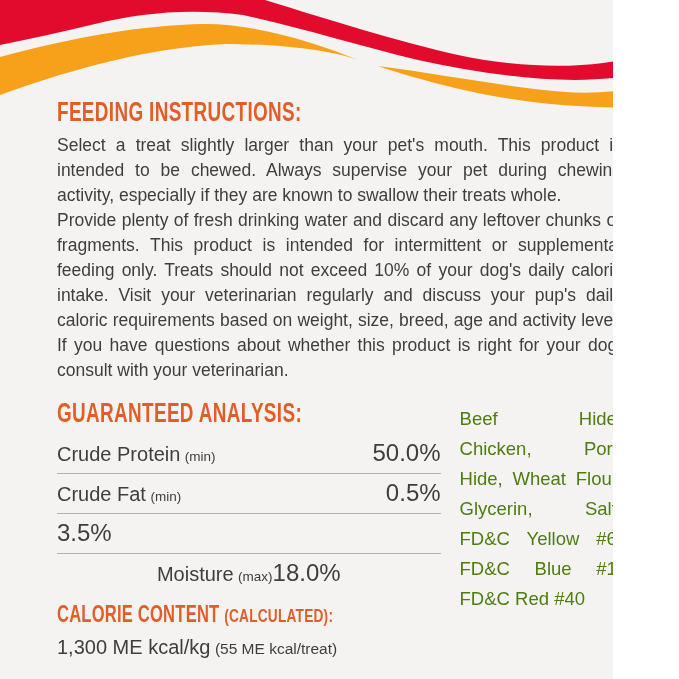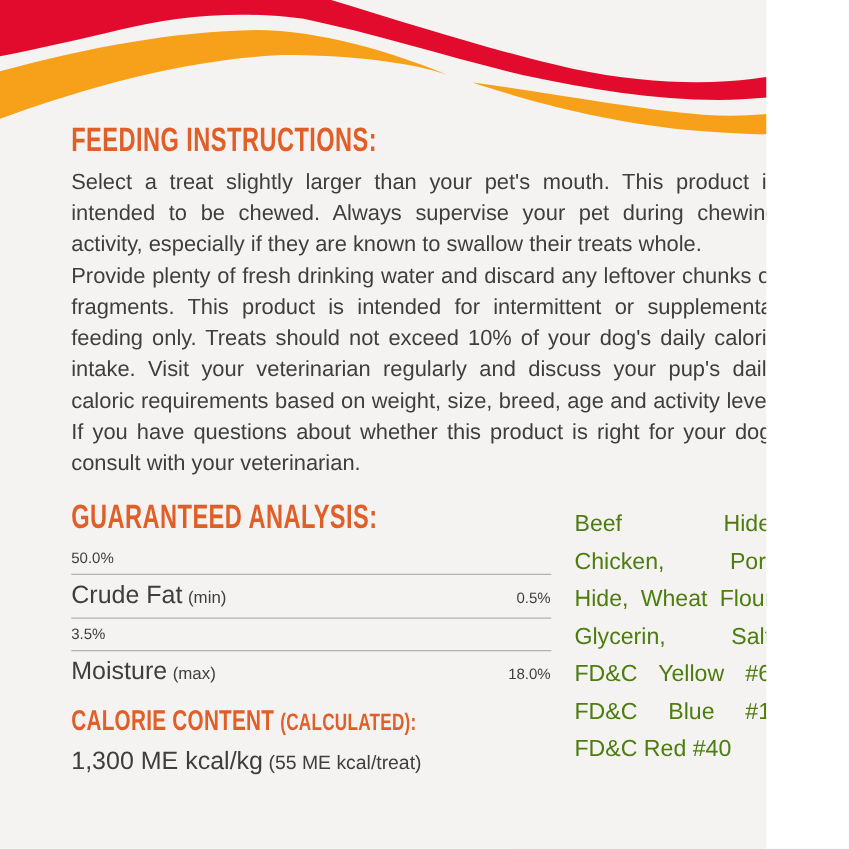--- a/index.html
+++ b/index.html
@@ -46,24 +46,24 @@
   .col-right { flex:1; }
 
   .ga-table { margin-top:3px; }
   .ga-row {
     display:flex;
     justify-content:space-between;
     align-items:baseline;
     padding:5px 0 6px 0;
     border-bottom:1px solid #b3b1ae;
   }
-  .ga-row:last-child { border-bottom:none; }
+  .ga-row:last-child { border-bottom:none;justify-content:center; }
   .ga-label { font-size:20px; color:#3e3e3e; }
   .ga-qualifier { font-size:13.5px; color:#3e3e3e; }
-  .ga-value { font-size:12px; color:#3e3e3e; }
+  .ga-value { font-size:24px; color:#3e3e3e; }
 
   .calorie-heading-row { height:26px; margin-top:9px; margin-bottom:6px; white-space:nowrap; }
   .calorie-heading {
     color:#e05e28;
     font-weight:bold;
     font-size:23px;
     line-height:24px;
     white-space:nowrap;
     letter-spacing:0.3px;
     display:inline-block;
@@ -122,20 +122,24 @@
 
     <div class="columns">
 
       <div class="col-left">
         <div class="heading-row">
           <span class="section-heading">GUARANTEED ANALYSIS:</span>
         </div>
 
         <div class="ga-table">
           <div class="ga-row">
+            <span>
+              <span class="ga-label">Crude Protein</span>
+              <span class="ga-qualifier">(min)</span>
+            </span>
             <span class="ga-value">50.0%</span>
           </div>
           <div class="ga-row">
             <span>
               <span class="ga-label">Crude Fat</span>
               <span class="ga-qualifier">(min)</span>
             </span>
             <span class="ga-value">0.5%</span>
           </div>
           <div class="ga-row">

